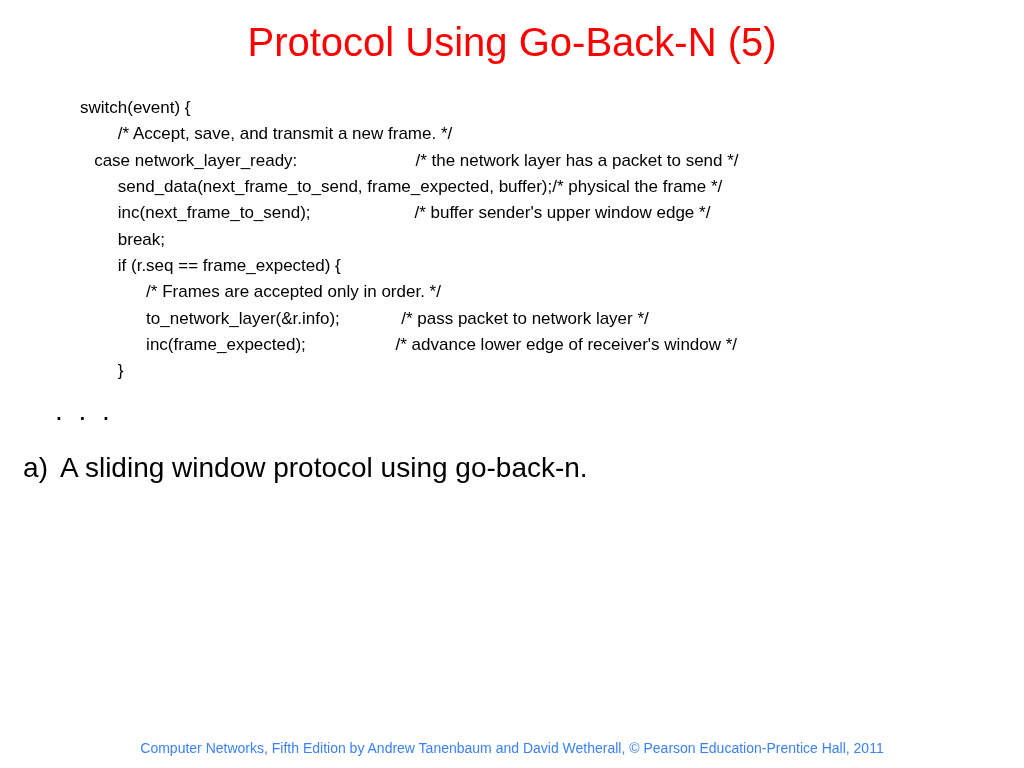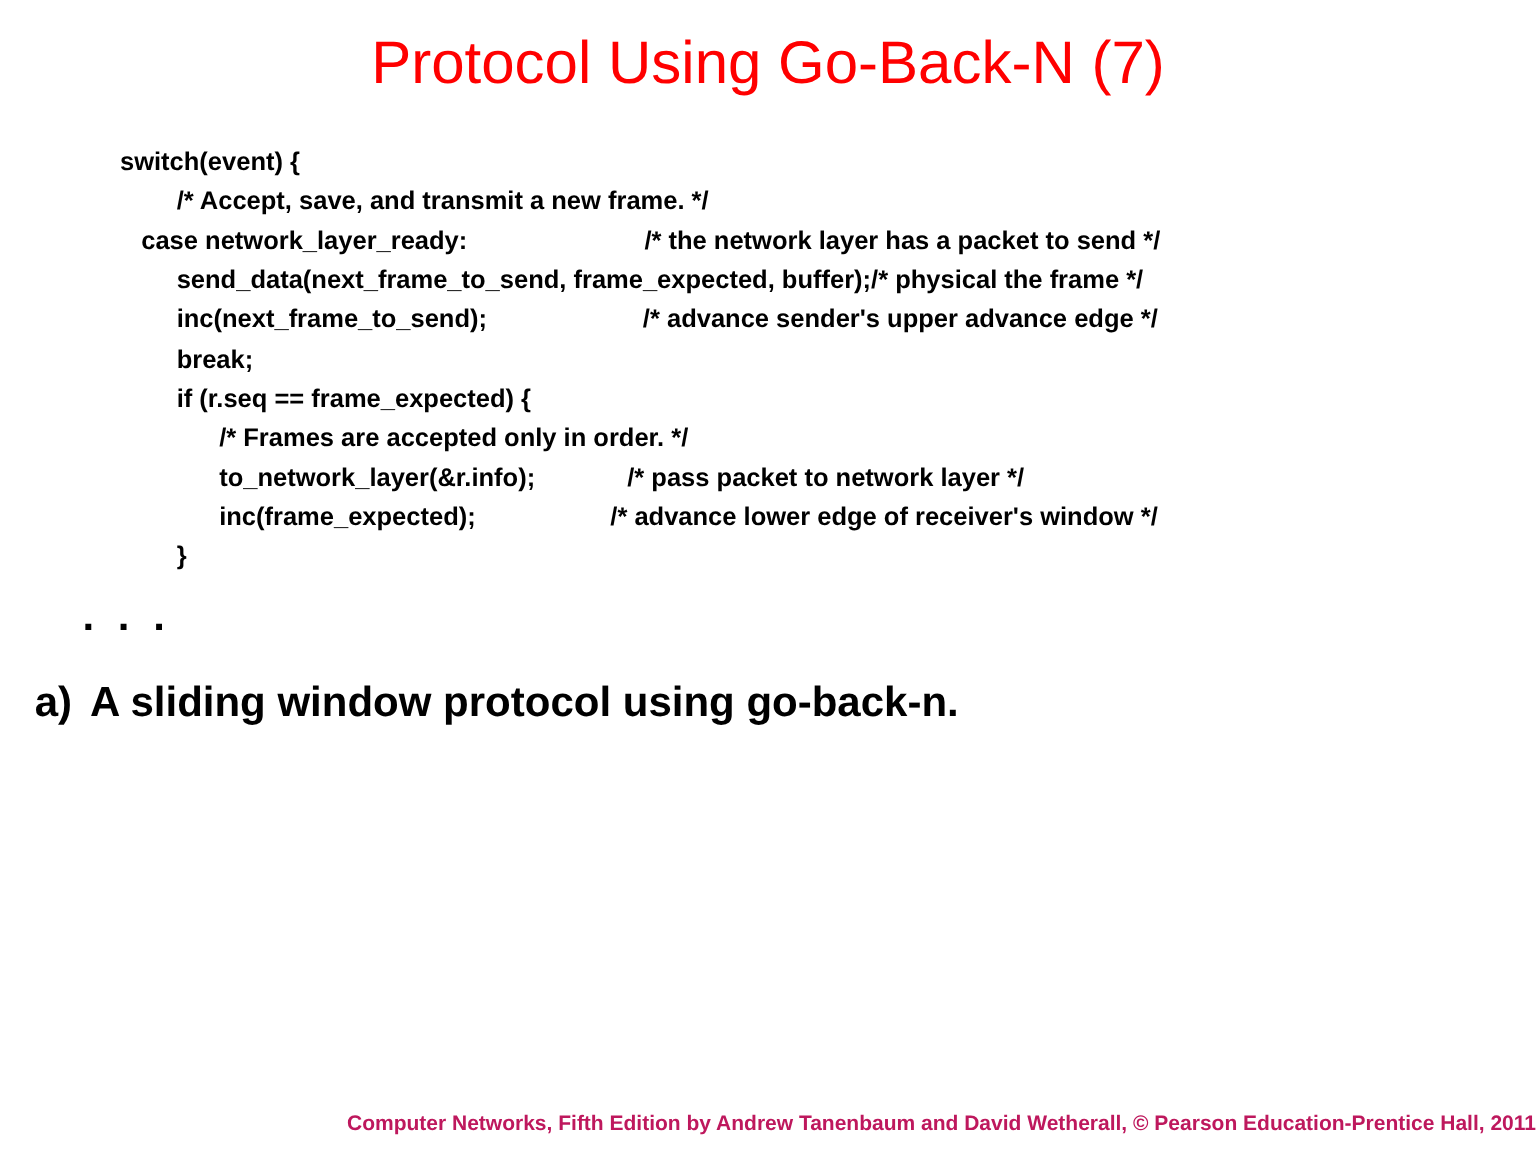--- a/index.html
+++ b/index.html
@@ -1,15 +1,15 @@
 <!DOCTYPE html>
 <html><head>
   <meta charset="utf-8">
   <style>
-    * { margin: 0; padding: 0; box-sizing: border-box; font-weight: bold; }
+    * { margin: 0; padding: 0; box-sizing: border-box; }
     body {
       width: 1024px;
       height: 768px;
       background: #ffffff;
       font-family: Arial, Helvetica, sans-serif;
       position: relative;
       overflow: hidden;
     }
     .slide-title {
       text-align: center;
@@ -49,37 +49,37 @@
       padding-right: 12px;
     }
     .caption-text {
       flex: 1;
     }
     .footer {
       position: absolute;
       bottom: 12px;
       left: 0;
       width: 100%;
-      text-align: right;
+      text-align: center;
       font-size: 14px;
-      color: #be185d;
+      color: #3b82f6;
       font-family: Arial, sans-serif;
     }
   </style>
 </head>
 <body>
 
-<h1 class="slide-title">Protocol Using Go-Back-N (7)</h1>
+<h1 class="slide-title">Protocol Using Go-Back-N (5)</h1>
 
 <div class="code-block">
   <div class="code-line">switch(event) {</div>
   <div class="code-line">        /* Accept, save, and transmit a new frame. */</div>
   <div class="code-line">   case network_layer_ready:                         /* the network layer has a packet to send */</div>
   <div class="code-line">        send_data(next_frame_to_send, frame_expected, buffer);/* physical the frame */</div>
-  <div class="code-line">        inc(next_frame_to_send);                      /* advance sender's upper advance edge */</div>
+  <div class="code-line">        inc(next_frame_to_send);                      /* buffer sender's upper window edge */</div>
   <div class="code-line">        break;</div>
   <div class="code-line"></div>
   <div class="code-line"></div>
   <div class="code-line">        if (r.seq == frame_expected) {</div>
   <div class="code-line">              /* Frames are accepted only in order. */</div>
   <div class="code-line">              to_network_layer(&amp;r.info);             /* pass packet to network layer */</div>
   <div class="code-line">              inc(frame_expected);                   /* advance lower edge of receiver's window */</div>
   <div class="code-line">        }</div>
 </div>
 

